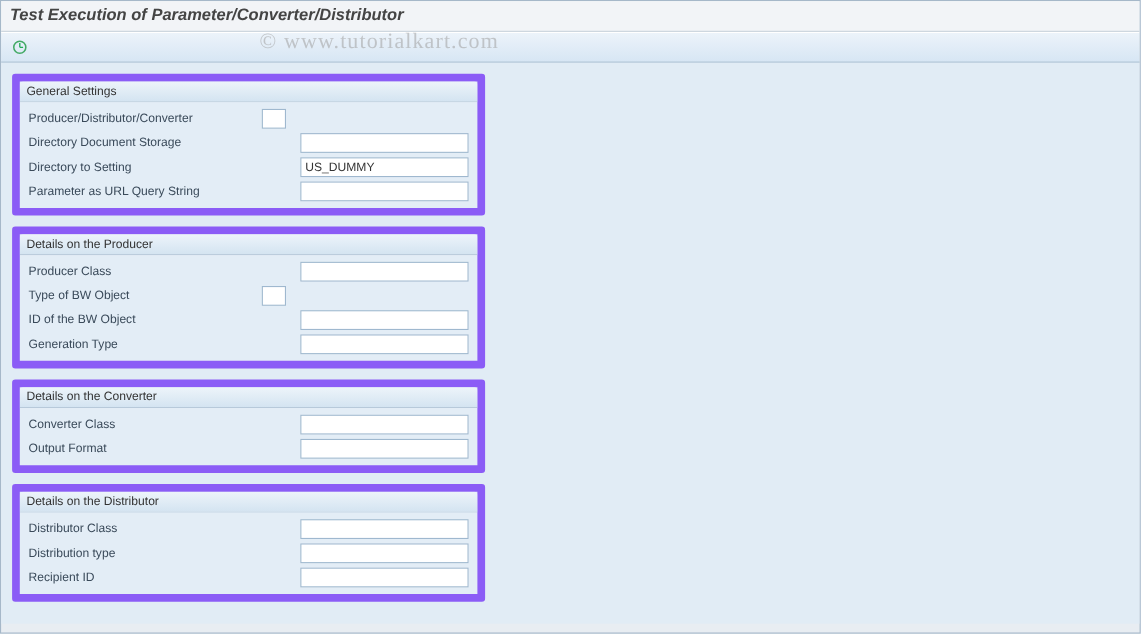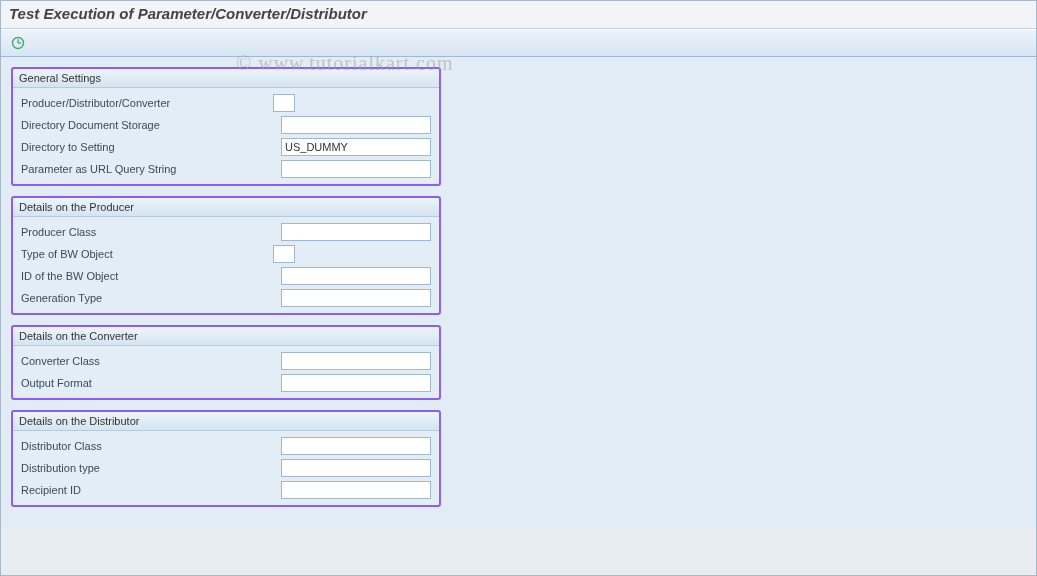--- a/index.html
+++ b/index.html
@@ -40,21 +40,21 @@
     align-items: center;
     justify-content: center;
     border-radius: 2px;
     cursor: pointer;
   }
   .content {
     background: #e1ecf5;
     padding: 10px 10px;
   }
   .group {
-    border: 2px solid #8b5cf6;
+    border: 7px solid #8b5cf6;
     border-radius: 3px;
     margin-bottom: 10px;
     width: 430px;
     background: #e3edf6;
   }
   .group-title {
     background: linear-gradient(#edf4fa, #d4e4f1);
     border-bottom: 1px solid #b7c9da;
     padding: 3px 6px;
     font-size: 11px;
@@ -64,21 +64,21 @@
   .group-body {
     padding: 4px 0px;
   }
   .row {
     display: flex;
     align-items: center;
     padding: 0 8px;
     height: 22px;
   }
   .row-label {
-    width: 252px;
+    width: 212px;
     color: #3a4a5a;
     padding-right: 4px;
     white-space: nowrap;
   }
   .text-input {
     height: 18px;
     border: 1px solid #9fb8cf;
     background: #fff;
     padding: 0 3px;
     font-family: Arial, sans-serif;
@@ -90,21 +90,21 @@
   .chk {
     width: 13px; height: 13px;
     border: 1px solid #9fb8cf;
     background: #fff;
     margin-right: 6px;
     display: inline-block;
     vertical-align: middle;
   }
   .watermark {
     position: absolute;
-    top: 52px;
+    top: 27px;
     left: 236px;
     font-size: 20px;
     color: rgba(160,160,160,0.55);
     letter-spacing: 1px;
     pointer-events: none;
     font-family: Georgia, serif;
     display:flex;
     align-items:center;
     gap:6px;
   }

